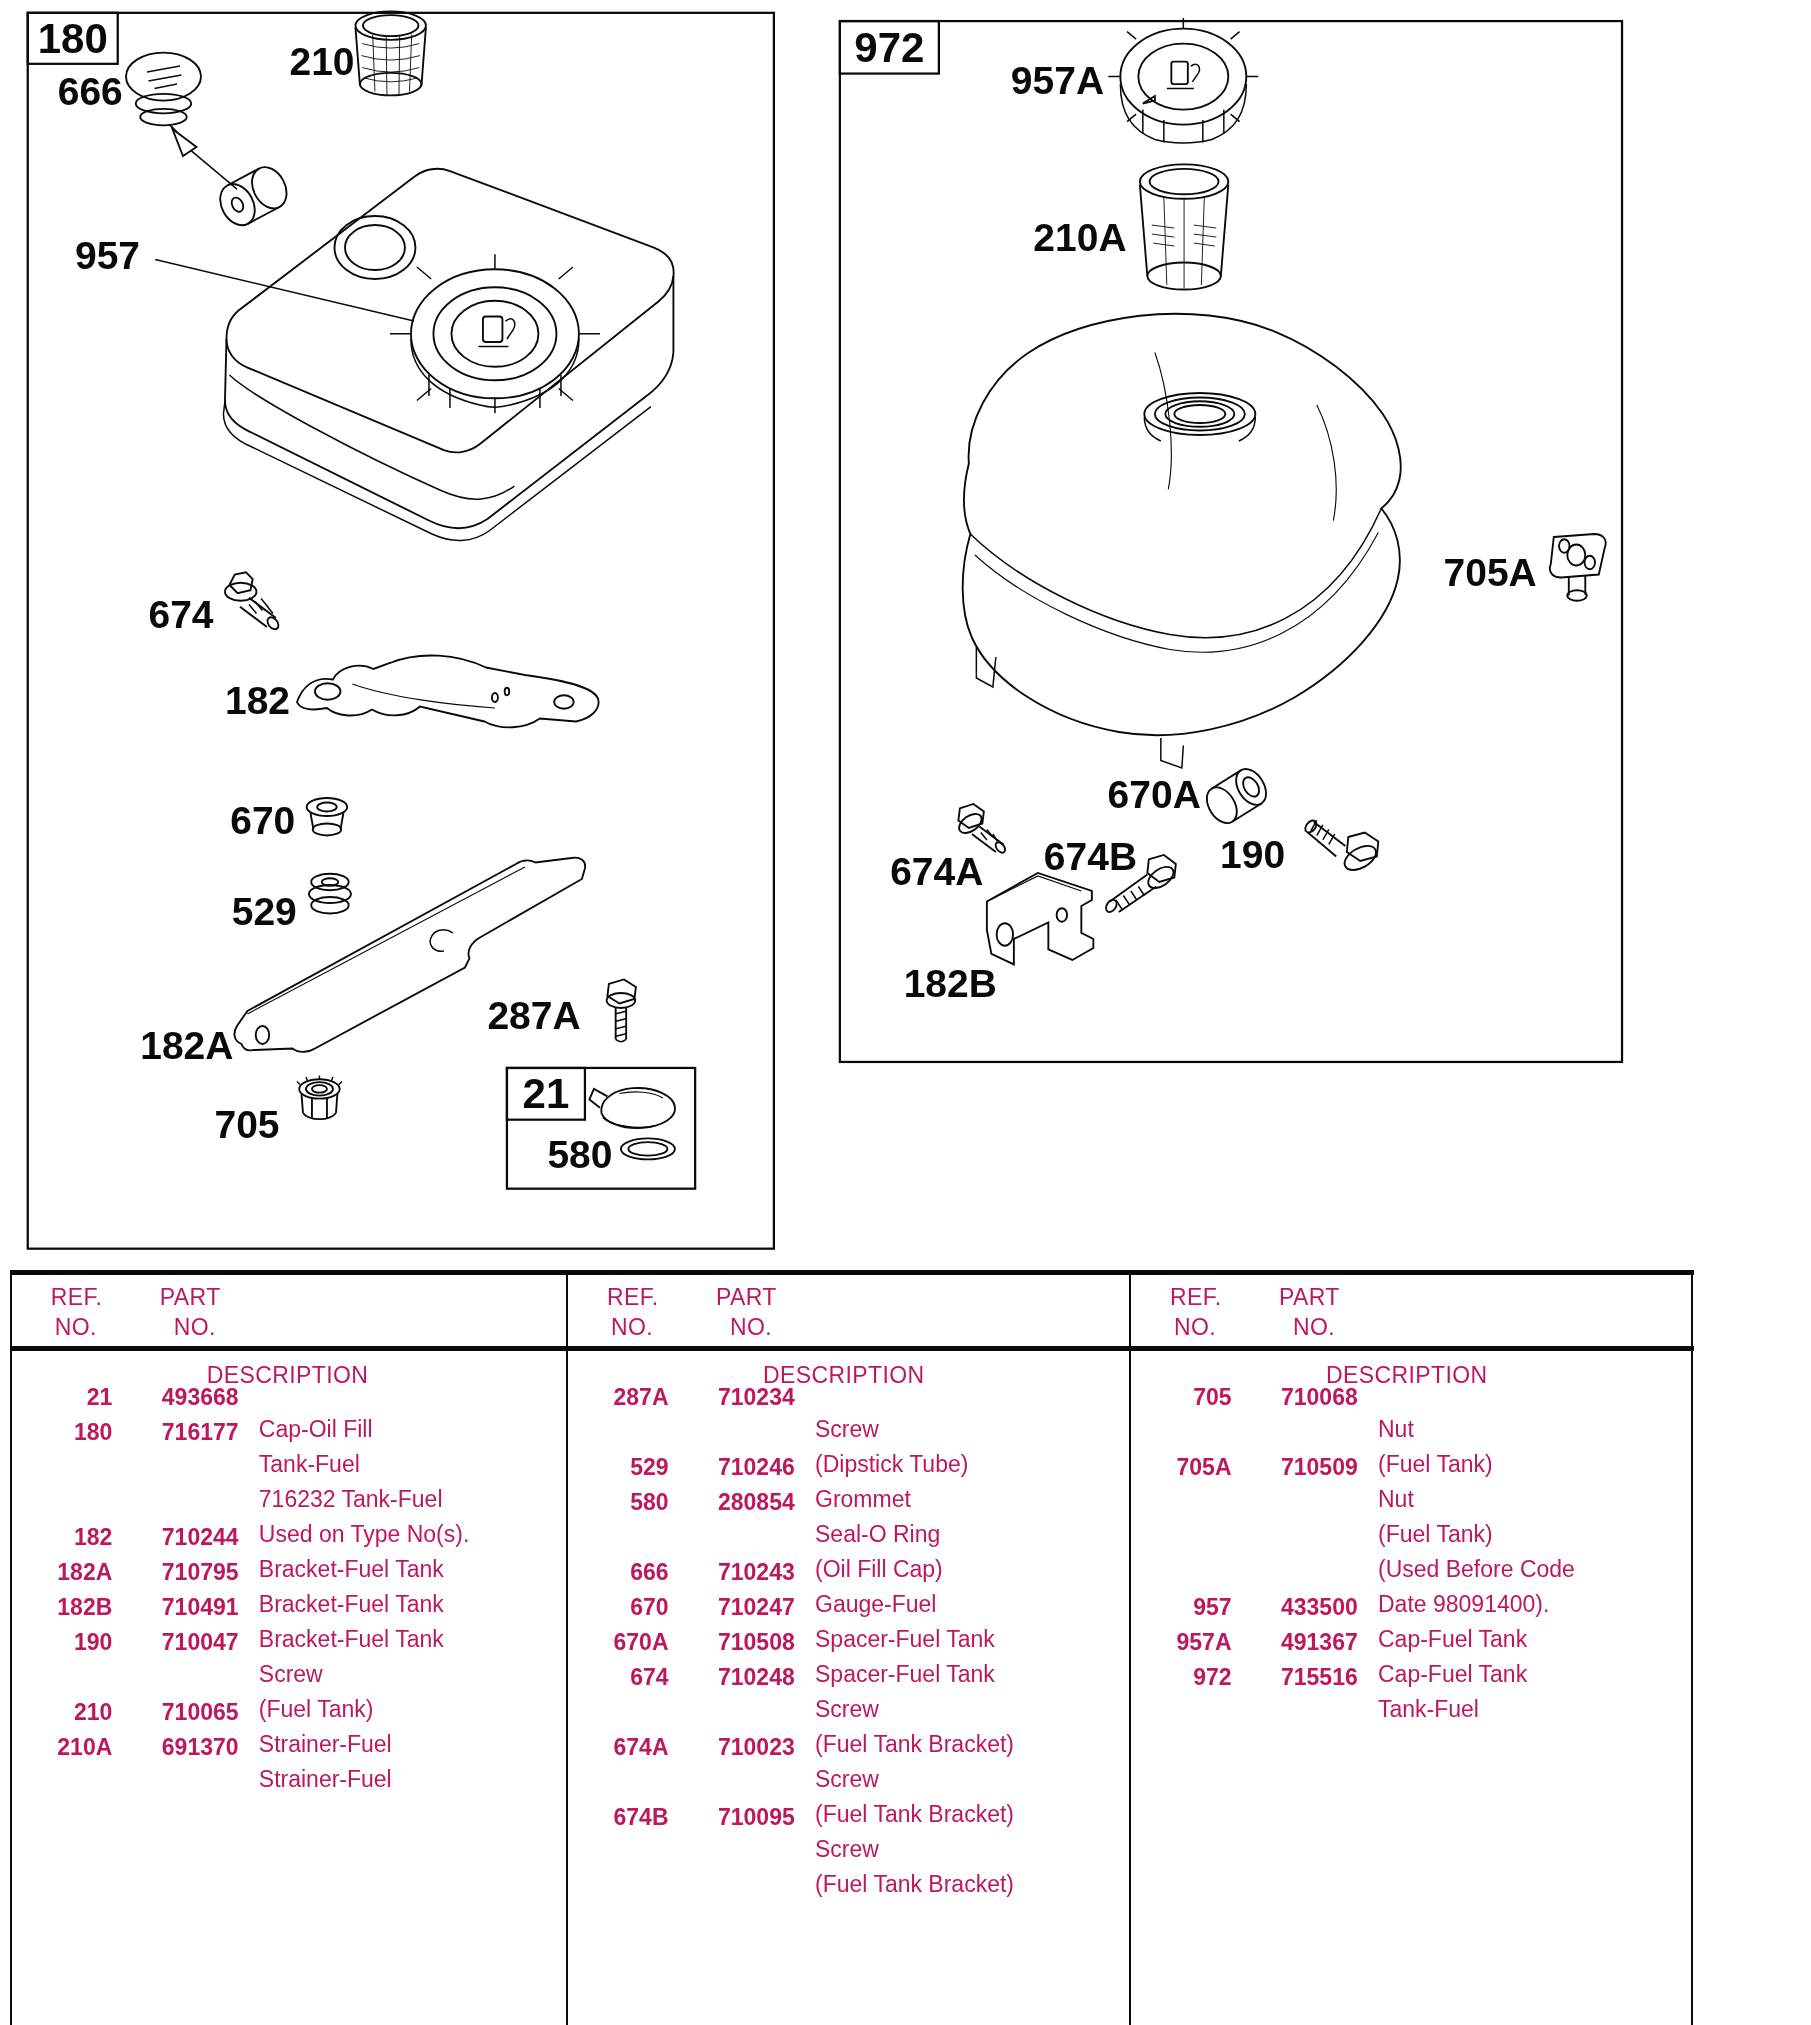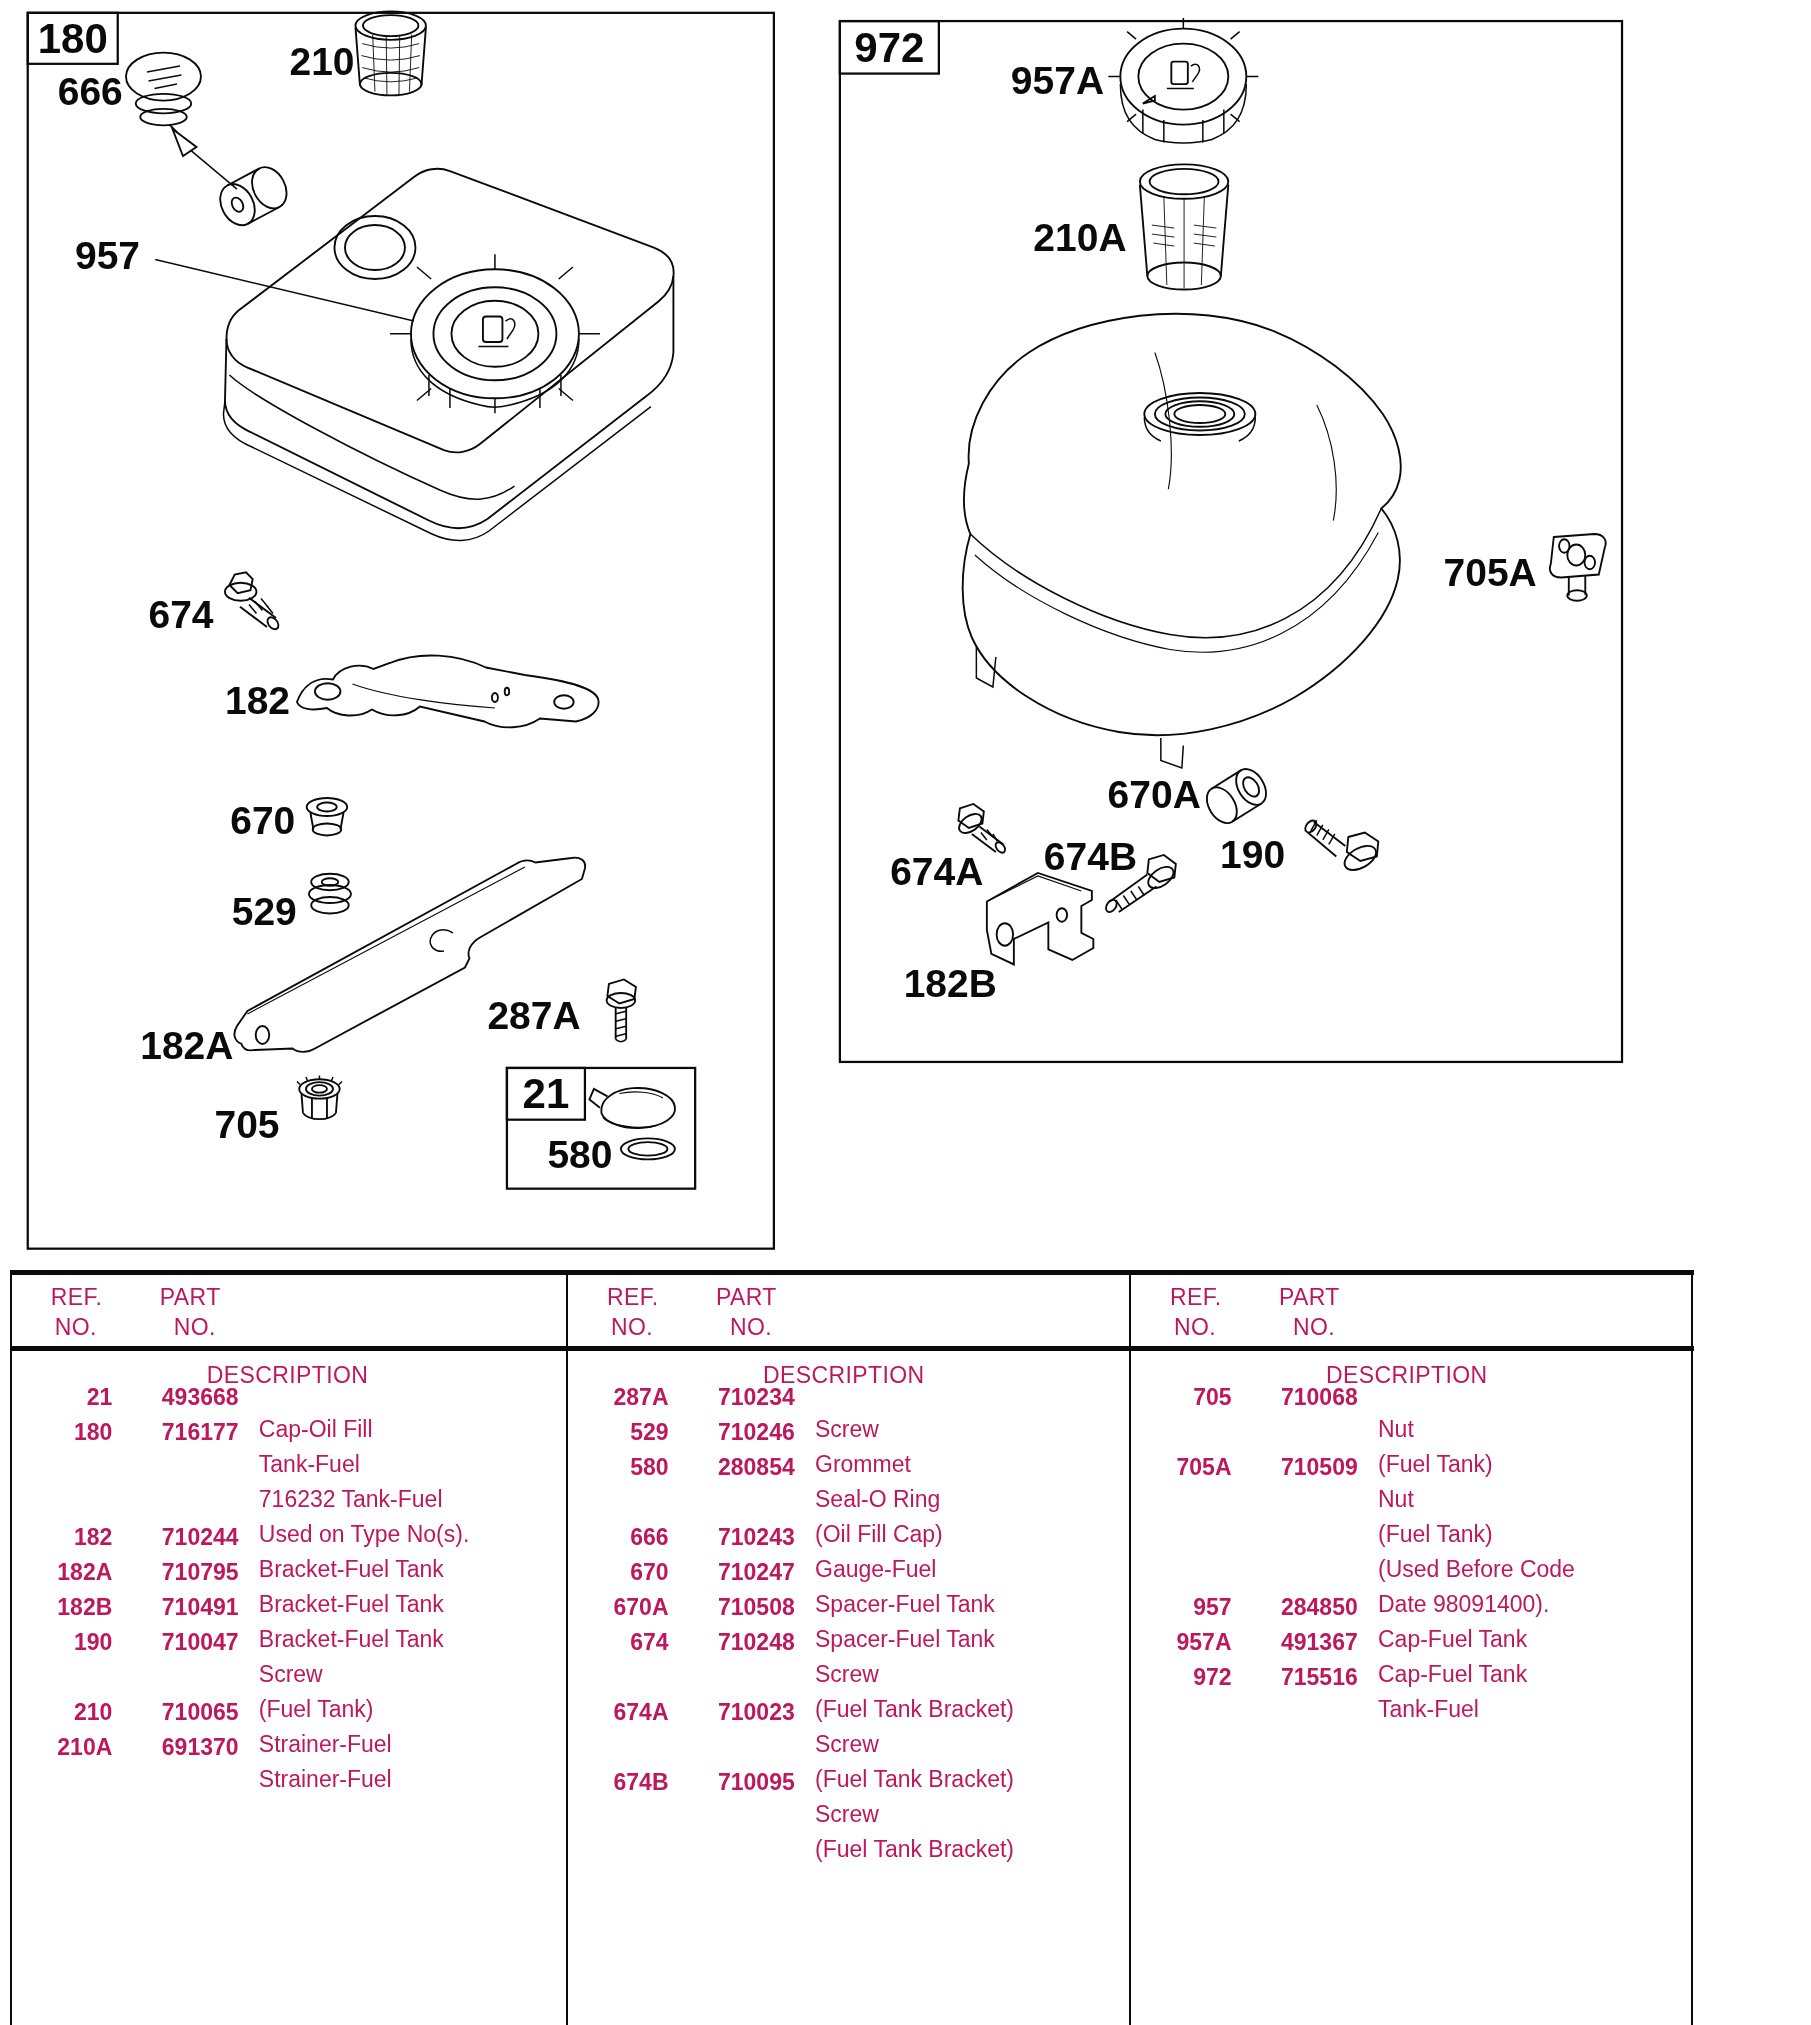--- a/index.html
+++ b/index.html
@@ -369,20 +369,25 @@
       <span class="h-partno">NO.</span>
       <span class="h-desc">DESCRIPTION</span>
     </div>
     <div class="tbody">
         <div class="trow">
           <span class="tref">287A</span>
           <span class="tpart">710234</span>
           <span class="tdesc">Screw</span>
         </div>
         <div class="trow">
+          <span class="tref"></span>
+          <span class="tpart"></span>
+          <span class="tdesc">(Dipstick Tube)</span>
+        </div>
+        <div class="trow">
           <span class="tref">529</span>
           <span class="tpart">710246</span>
           <span class="tdesc">Grommet</span>
         </div>
         <div class="trow">
           <span class="tref">580</span>
           <span class="tpart">280854</span>
           <span class="tdesc">Seal-O Ring</span>
         </div>
         <div class="trow">
@@ -472,21 +477,21 @@
           <span class="tpart"></span>
           <span class="tdesc">(Used Before Code</span>
         </div>
         <div class="trow">
           <span class="tref"></span>
           <span class="tpart"></span>
           <span class="tdesc">Date 98091400).</span>
         </div>
         <div class="trow">
           <span class="tref">957</span>
-          <span class="tpart">284850</span>
+          <span class="tpart">433500</span>
           <span class="tdesc">Cap-Fuel Tank</span>
         </div>
         <div class="trow">
           <span class="tref">957A</span>
           <span class="tpart">491367</span>
           <span class="tdesc">Cap-Fuel Tank</span>
         </div>
         <div class="trow">
           <span class="tref">972</span>
           <span class="tpart">715516</span>

